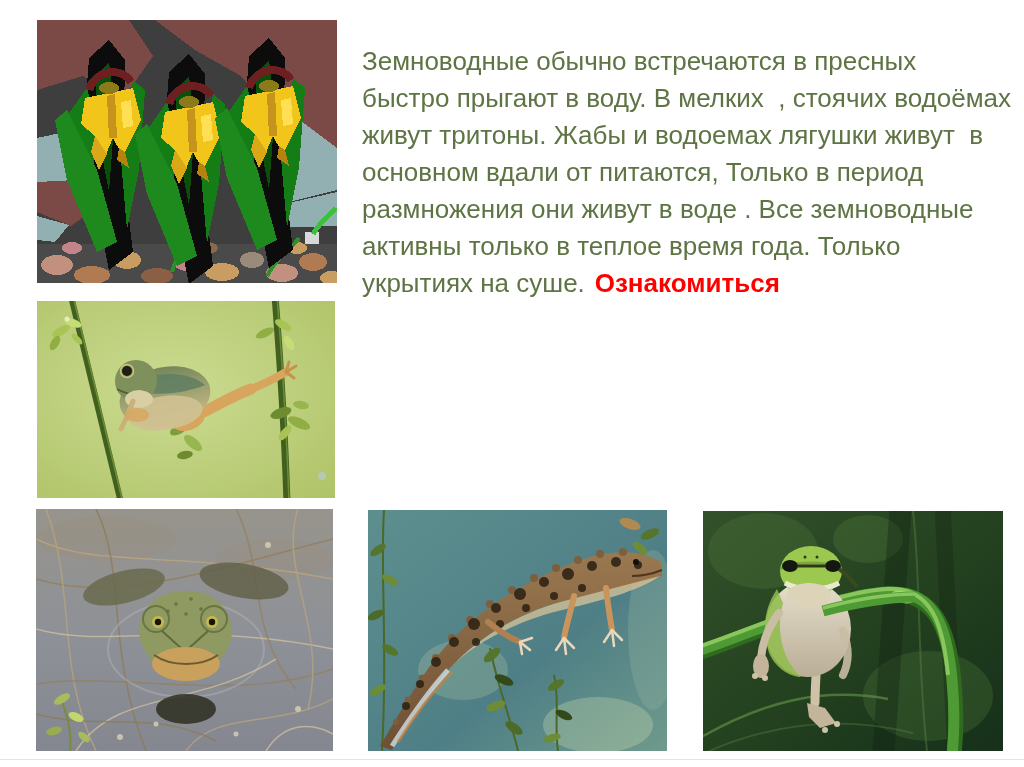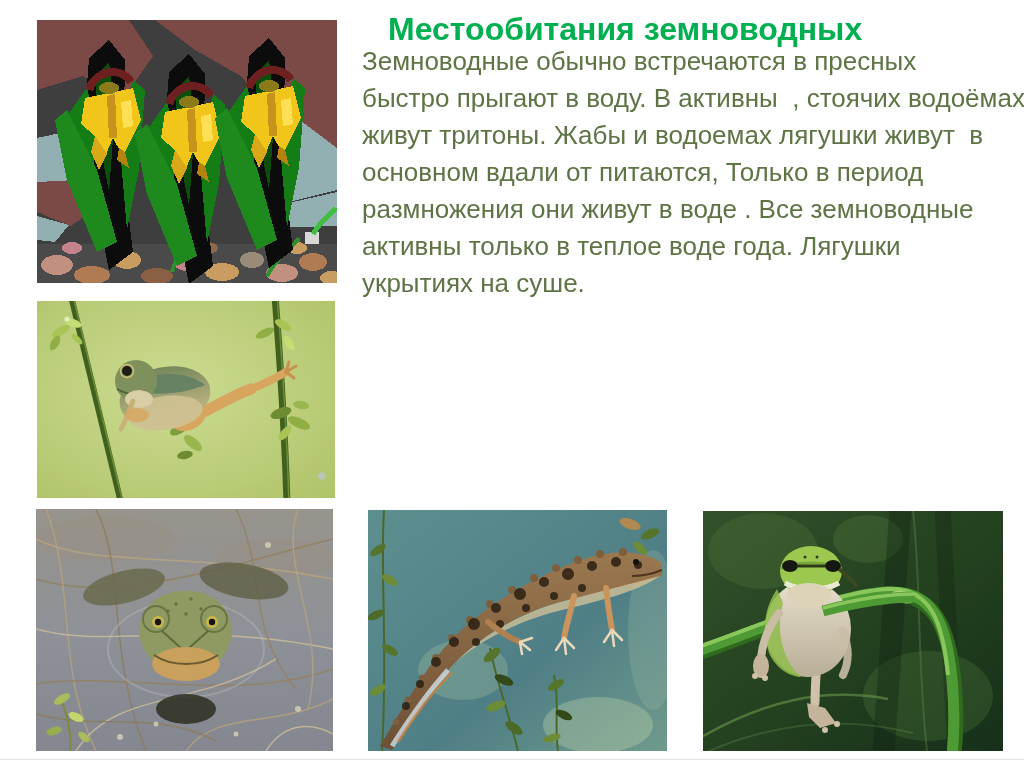--- a/index.html
+++ b/index.html
@@ -38,31 +38,31 @@
   .img-treefrog {left:703px;top:511px;width:300px;height:240px;}
   .bottom-edge{
     position:absolute;left:0;top:759px;width:1024px;height:1px;background:#e4e4e4;
   }
 </style>
 </head>
 <body>
 
 <div class="slide">
 
-  <h1 class="slide-title">Местообитания земноводных</h1>
 
   <div class="slide-body">
     <div class="body-line">Земноводные обычно встречаются в пресных</div>
-    <div class="body-line">быстро прыгают в воду. В активны  , стоячих водоёмах</div>
+    <div class="body-line">быстро прыгают в воду. В мелких  , стоячих водоёмах</div>
     <div class="body-line">живут тритоны. Жабы и водоемах лягушки живут  в</div>
     <div class="body-line">основном вдали от питаются, Только в период</div>
     <div class="body-line">размножения они живут в воде . Все земноводные</div>
-    <div class="body-line">активны только в теплое воде года. Лягушки</div>
+    <div class="body-line">активны только в теплое время года. Только</div>
     <div class="body-line last">
       <span>укрытиях на суше.</span>
+      <a class="inline-link">Ознакомиться</a>
     </div>
   </div>
 
   <figure class="img-flowers">
     <svg viewBox="0 0 300 263" width="300" height="263" shape-rendering="crispEdges">
       <rect width="300" height="263" fill="#3e3e3e"></rect>
 
       <polygon points="0,0 92,0 116,36 84,82 46,56 0,70" fill="#7c4a46"></polygon>
       <polygon points="118,0 300,0 300,92 246,106 204,56 158,30" fill="#7c4a46"></polygon>
       <polygon points="0,128 42,144 70,180 34,206 0,192" fill="#7c4a46"></polygon>

